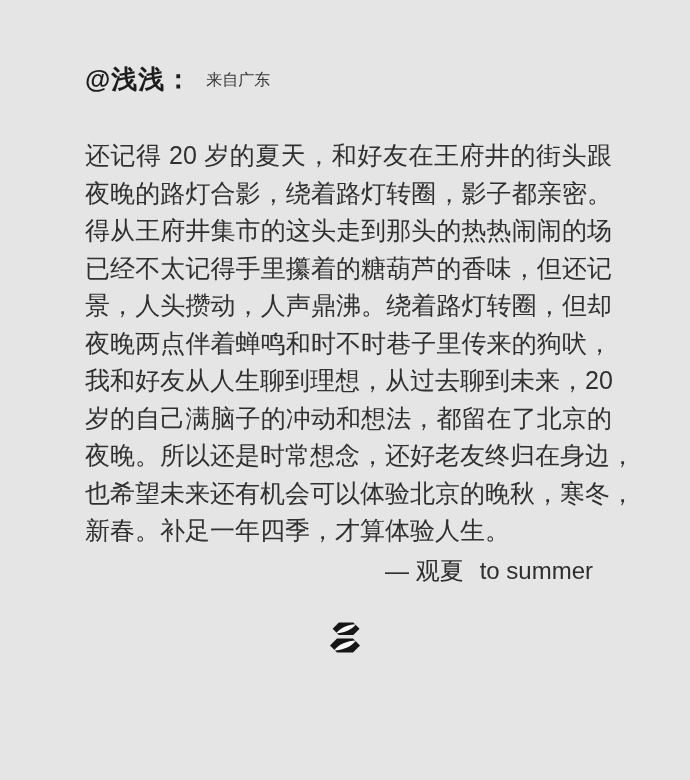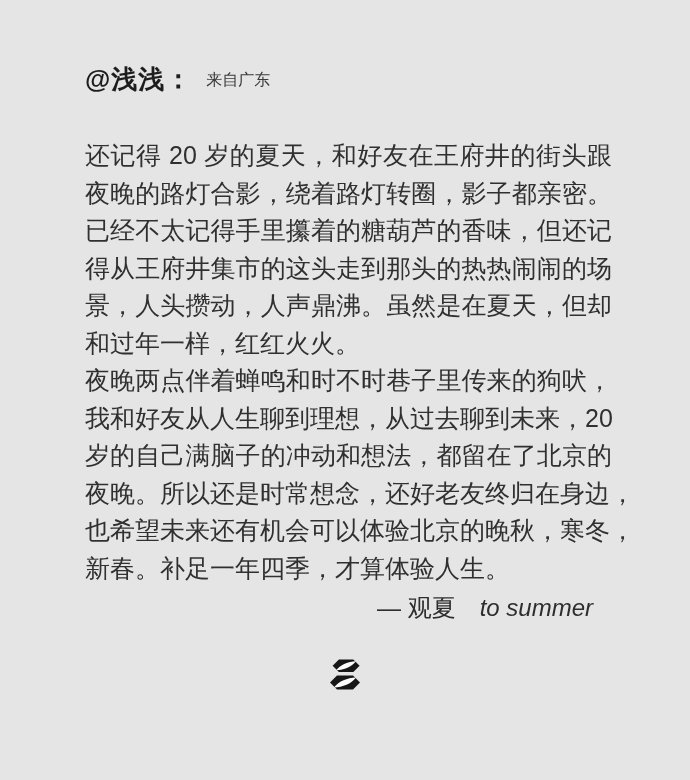--- a/index.html
+++ b/index.html
@@ -41,43 +41,42 @@
 
   .signature {
     margin-top: 6px;
     text-align: right;
     padding-right: 19px;
     font-size: 24px;
     font-weight: 300;
     color: #2e2e2e;
     line-height: 30px;
   }
-  .signature .en { font-style: italic; margin-left: 24px; }
+  .signature .en { margin-left: 16px; }
 
   .logo-wrap { margin-top: 36px; text-align: center; }
   .logo-wrap svg { display: inline-block; }
 </style>
 </head>
 <body>
 
 <div class="card">
   <div class="content">
 
     <div class="header">
       <span class="handle">@浅浅：</span>
       <span class="loc">来自广东</span>
     </div>
 
     <div class="bodytext">
         <div class="line">还记得 20 岁的夏天，和好友在王府井的街头跟</div>
         <div class="line">夜晚的路灯合影，绕着路灯转圈，影子都亲密。</div>
+        <div class="line">得从王府井集市的这头走到那头的热热闹闹的场</div>
         <div class="line">已经不太记得手里攥着的糖葫芦的香味，但还记</div>
-        <div class="line">得从王府井集市的这头走到那头的热热闹闹的场</div>
-        <div class="line">景，人头攒动，人声鼎沸。虽然是在夏天，但却</div>
-        <div class="line plast">和过年一样，红红火火。</div>
+        <div class="line">景，人头攒动，人声鼎沸。绕着路灯转圈，但却</div>
         <div class="line">夜晚两点伴着蝉鸣和时不时巷子里传来的狗吠，</div>
         <div class="line">我和好友从人生聊到理想，从过去聊到未来，20</div>
         <div class="line">岁的自己满脑子的冲动和想法，都留在了北京的</div>
         <div class="line">夜晚。所以还是时常想念，还好老友终归在身边，</div>
         <div class="line">也希望未来还有机会可以体验北京的晚秋，寒冬，</div>
         <div class="line plast">新春。补足一年四季，才算体验人生。</div>
       </div>
 
     <div class="signature">
       <span class="cn">— 观夏</span><span class="en">to summer</span>

